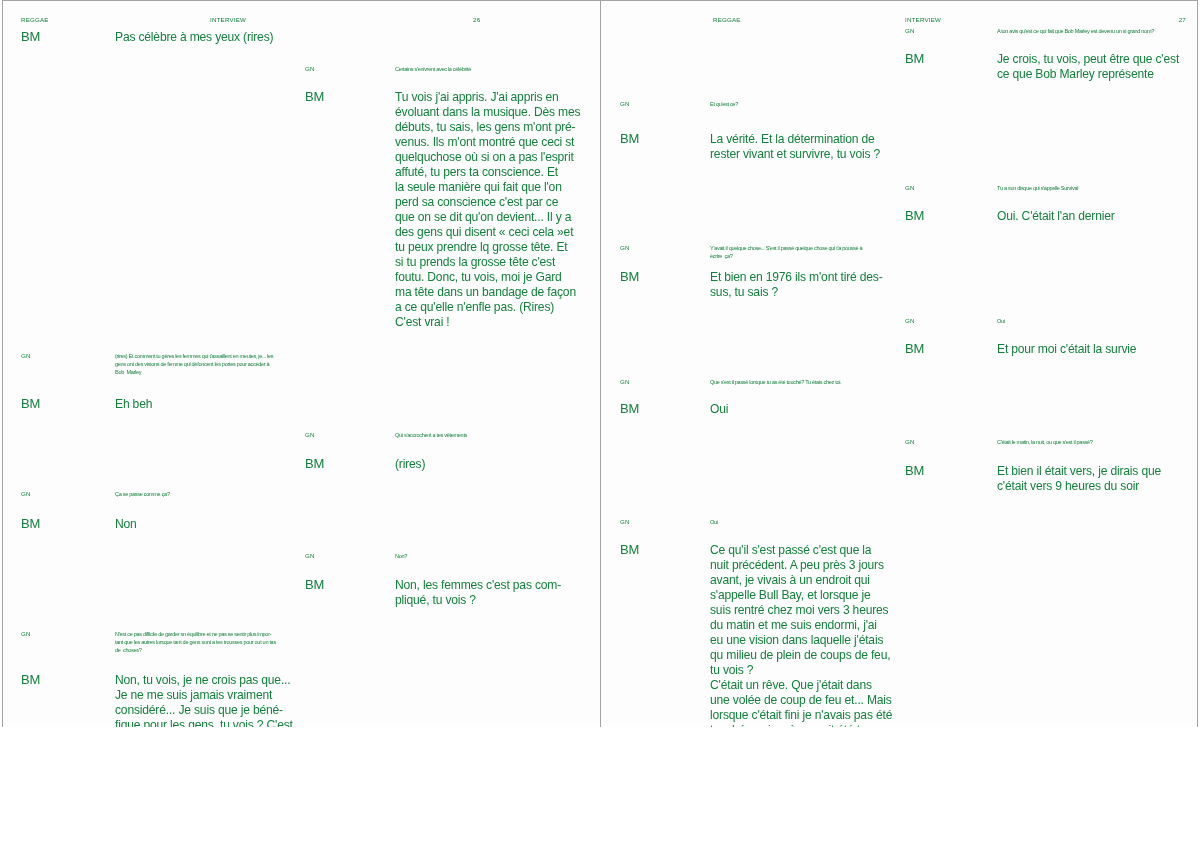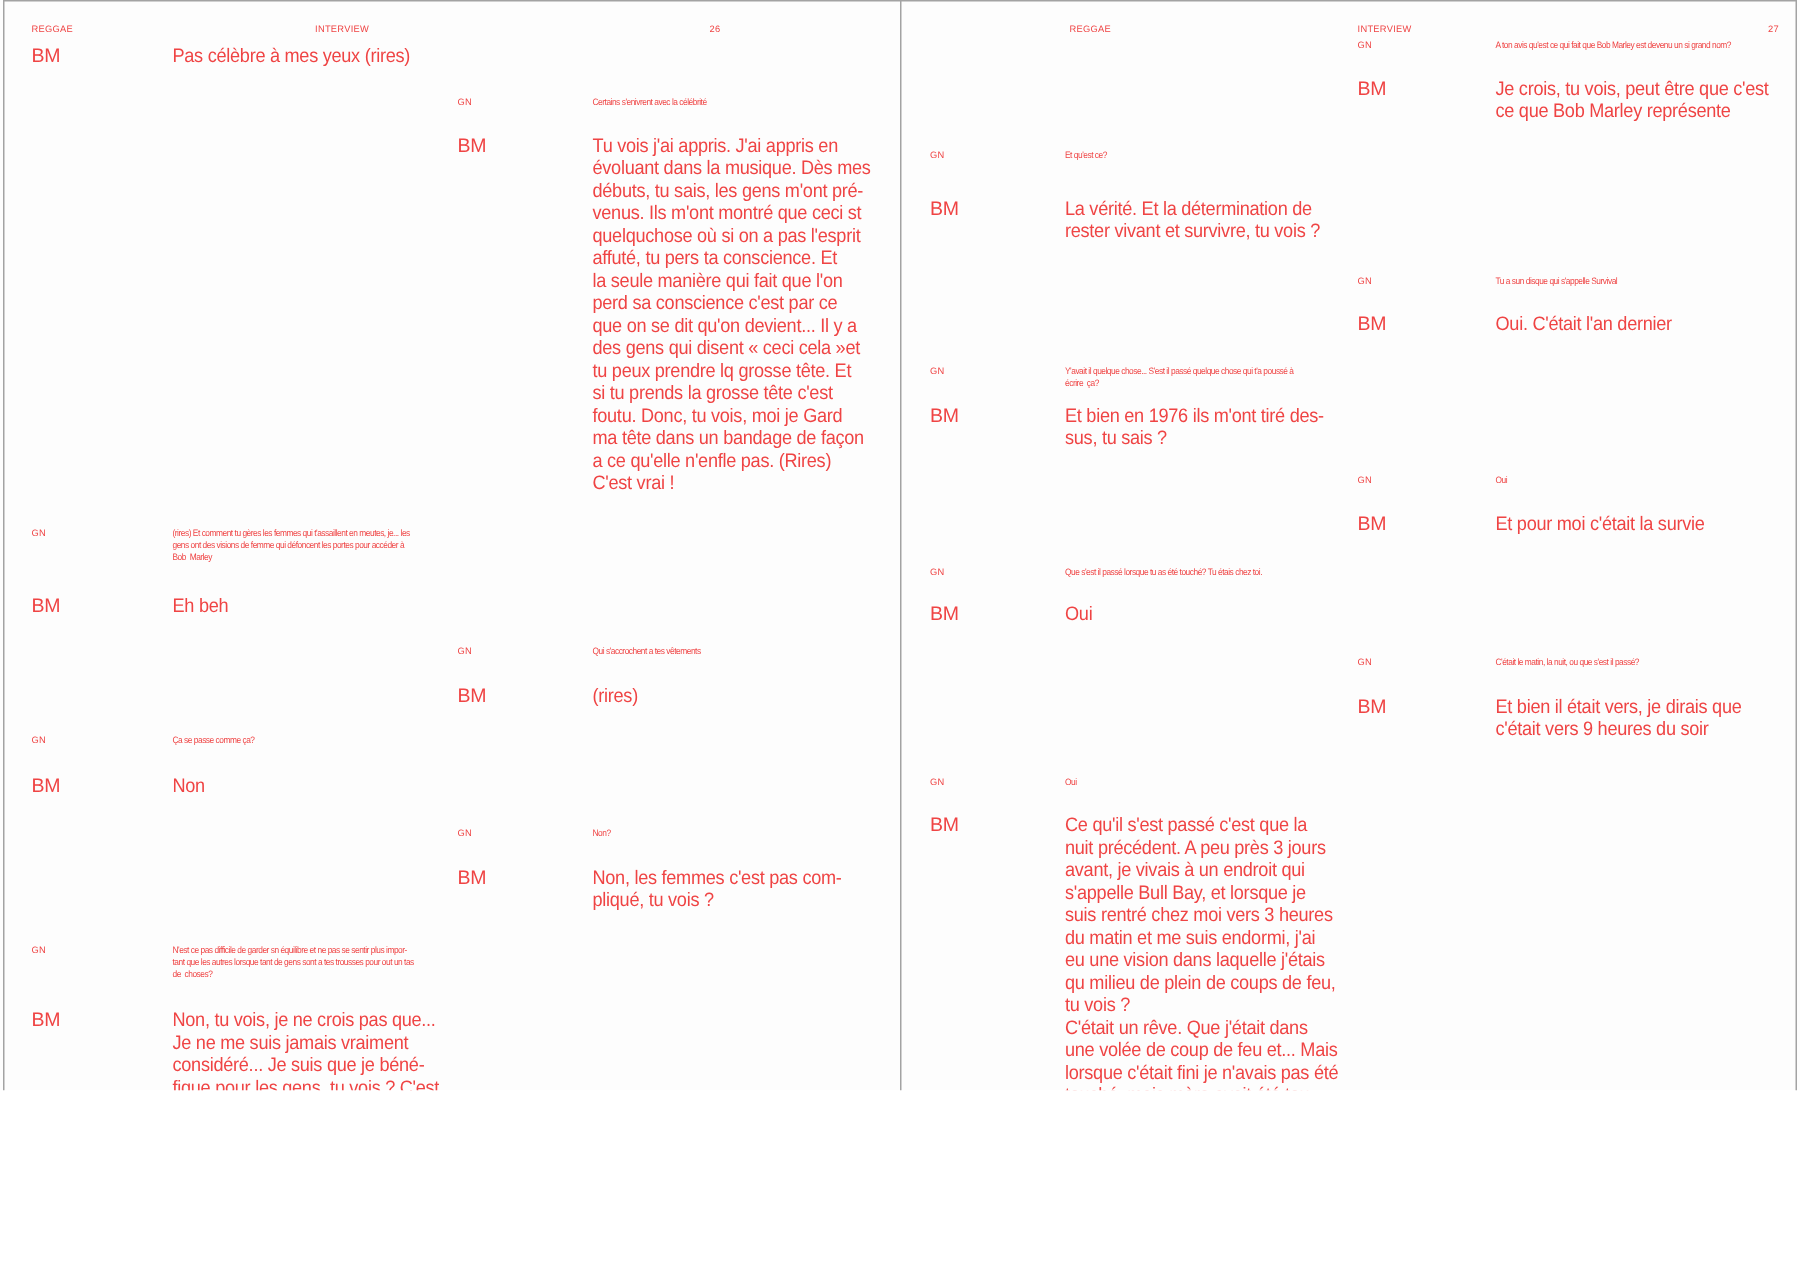--- a/index.html
+++ b/index.html
@@ -1,20 +1,20 @@
 <!DOCTYPE html>
 <html><head>
 <meta charset="utf-8">
 <style>
   html,body{margin:0;padding:0;background:#ffffff;}
   .spread{
     position:relative;
     width:1200px;height:727px;
     background:#fdfdfd;
-    color:#ef4444;
+    color:#15803d;
     font-family:"Liberation Sans", sans-serif;
     overflow:hidden;
   }
   .frame{
     position:absolute;left:2px;top:0;width:1194px;height:852px;
     border:1px solid #a3a3a3;
     pointer-events:none;
   }
   .fold{
     position:absolute;left:600px;top:0;width:1px;height:853px;

